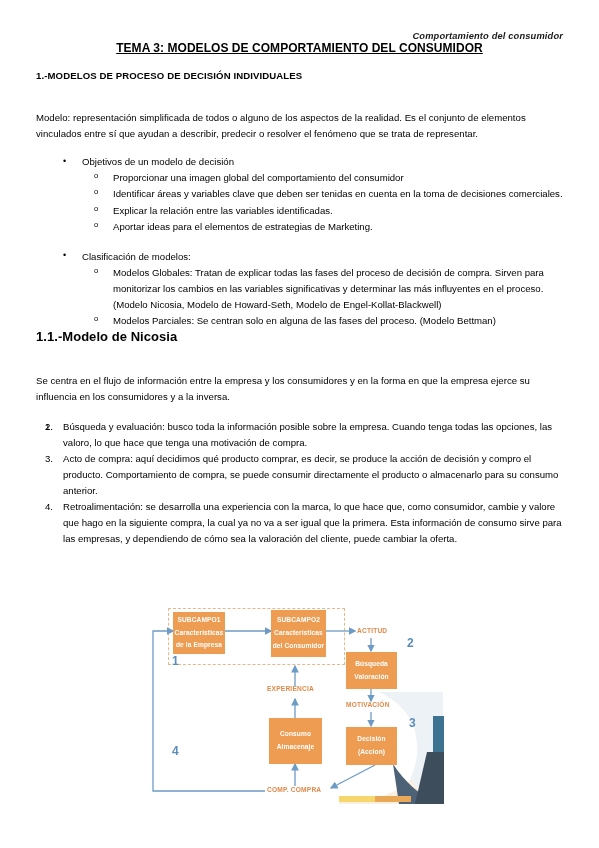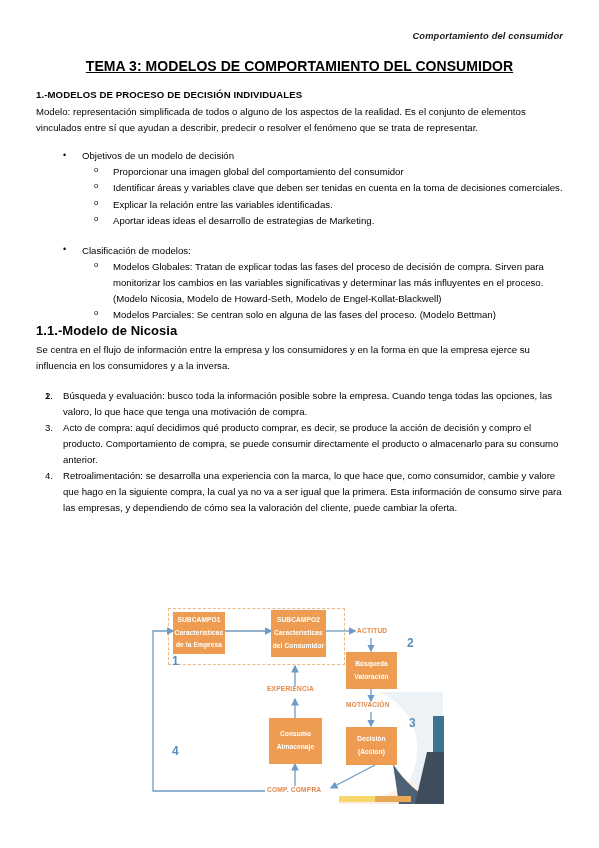--- a/index.html
+++ b/index.html
@@ -30,23 +30,22 @@
     font-size: 9.3px;
     letter-spacing: .15px;
     padding-top: 31px;
     color: #1a1a1a;
   }
 
   
   .doc-title {
     text-align: center;
     font-weight: bold;
-    font-size: 14px;
+    font-size: 12px;
     text-decoration: underline;
-    margin-top: 17px;
     letter-spacing: .05px;
     color: #000;
   }
 
   
   .sec-h {
     font-size: 9.6px;
     font-weight: bold;
     margin-top: 15px;
     letter-spacing: .1px;
@@ -54,21 +53,21 @@
   .sub-h {
     font-size: 13px;
     font-weight: bold;
     letter-spacing: .05px;
   }
 
   
   p.body {
     font-size: 9.6px;
     line-height: 1.68;
-    margin: 4px 0 0 0;
+    margin: 29px 0 0 0;
     text-align: left;
     letter-spacing: .02px;
   }
 
   
   ul.lvl1 {
     list-style: none;
     margin: 12px 0 0 0;
     padding: 0;
   }
@@ -200,21 +199,21 @@
         <li>
           <span class="b2">o</span>
           <span>Identificar áreas y variables clave que deben ser tenidas en cuenta en la toma de decisiones comerciales.</span>
         </li>
         <li>
           <span class="b2">o</span>
           <span>Explicar la relación entre las variables identificadas.</span>
         </li>
         <li>
           <span class="b2">o</span>
-          <span>Aportar ideas ideas el desarrollo de estrategias de Marketing.</span>
+          <span>Aportar ideas para el elementos de estrategias de Marketing.</span>
         </li>
       </ul>
     </li>
     <li style="margin-top:14px">
       <span class="b1">•</span>
       <span>Clasificación de modelos:</span>
       <ul class="lvl2">
         <li>
           <span class="b2">o</span>
           <span><span>Modelos Globales: Tratan de explicar todas las fases del proceso de decisión de compra. Sirven para monitorizar los cambios en las variables significativas y determinar las más influyentes en el proceso. </span><b>(Modelo Nicosia, Modelo de Howard-Seth, Modelo de Engel-Kollat-Blackwell)</b></span>

